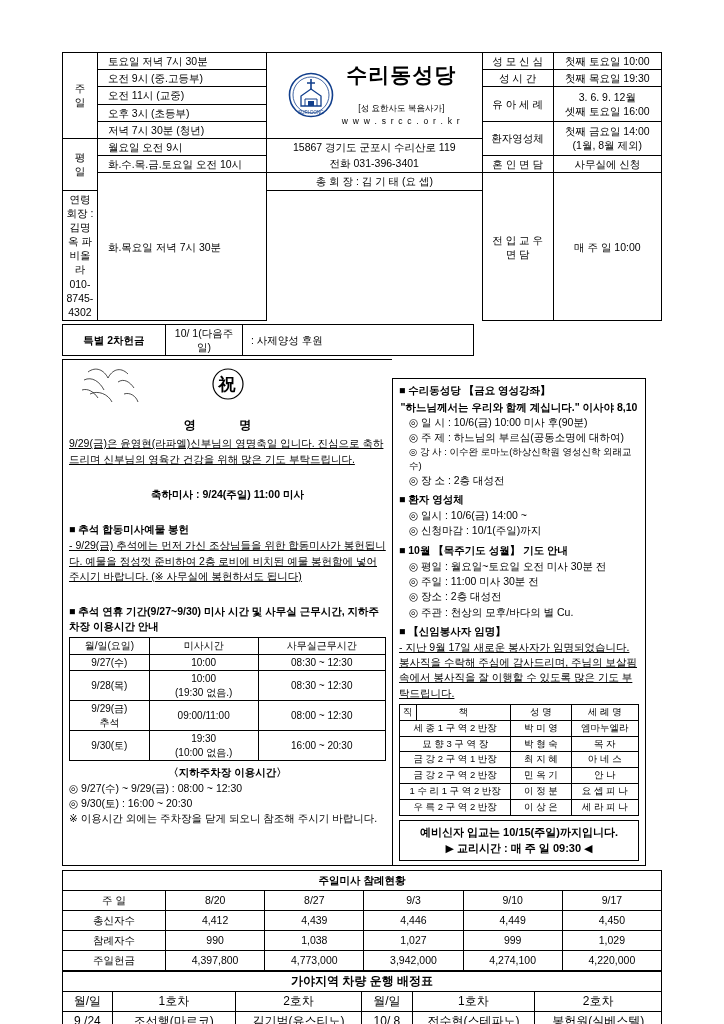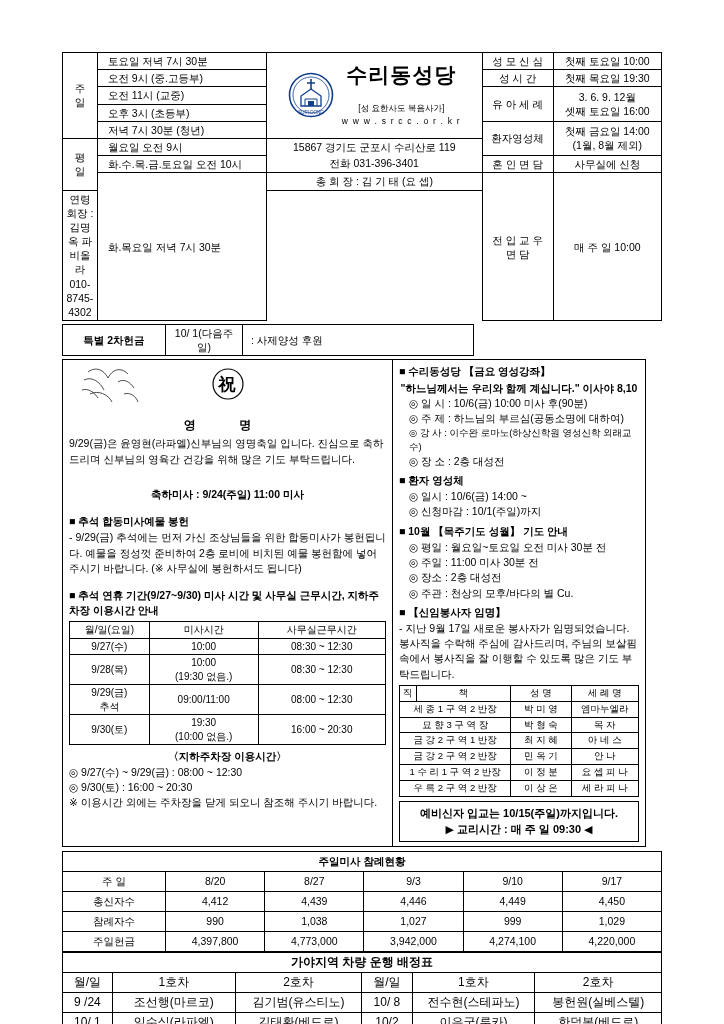--- a/index.html
+++ b/index.html
@@ -97,40 +97,41 @@
     font-size: 10.5px;
     line-height: 1.45;
   }
   .col-right {
     width: 254px;
     border: 1px solid #000;
     box-sizing: border-box;
     padding: 4px 6px;
     font-size: 10.5px;
     line-height: 1.45;
+    margin-top: 19px;
   }
   .main-wrap { width: 600px; }
   .congrats-stamp {
     text-align: center;
     font-size: 17px;
     font-weight: bold;
     letter-spacing: 2px;
   }
   .myung {
     text-align: center;
     font-weight: bold;
     font-size: 12px;
     letter-spacing: 20px;
     margin: 1px 0 2px 0;
   }
-  .para { text-indent: 0; }
+  .para { text-indent: 0; text-decoration: underline; }
   .center-b { text-align: center; font-weight: bold; margin-top: 20px; }
   .sec-title {
     font-weight: bold;
-    margin-top: 12px;
+    margin-top: 20px;
     margin-bottom: 1px;
   }
   .r-sec-title {
     font-weight: bold;
     margin-top: 4px;
     margin-bottom: 1px;
   }
   .ind { padding-left: 10px; }
 
   .mini-table { margin-top: 3px; }

